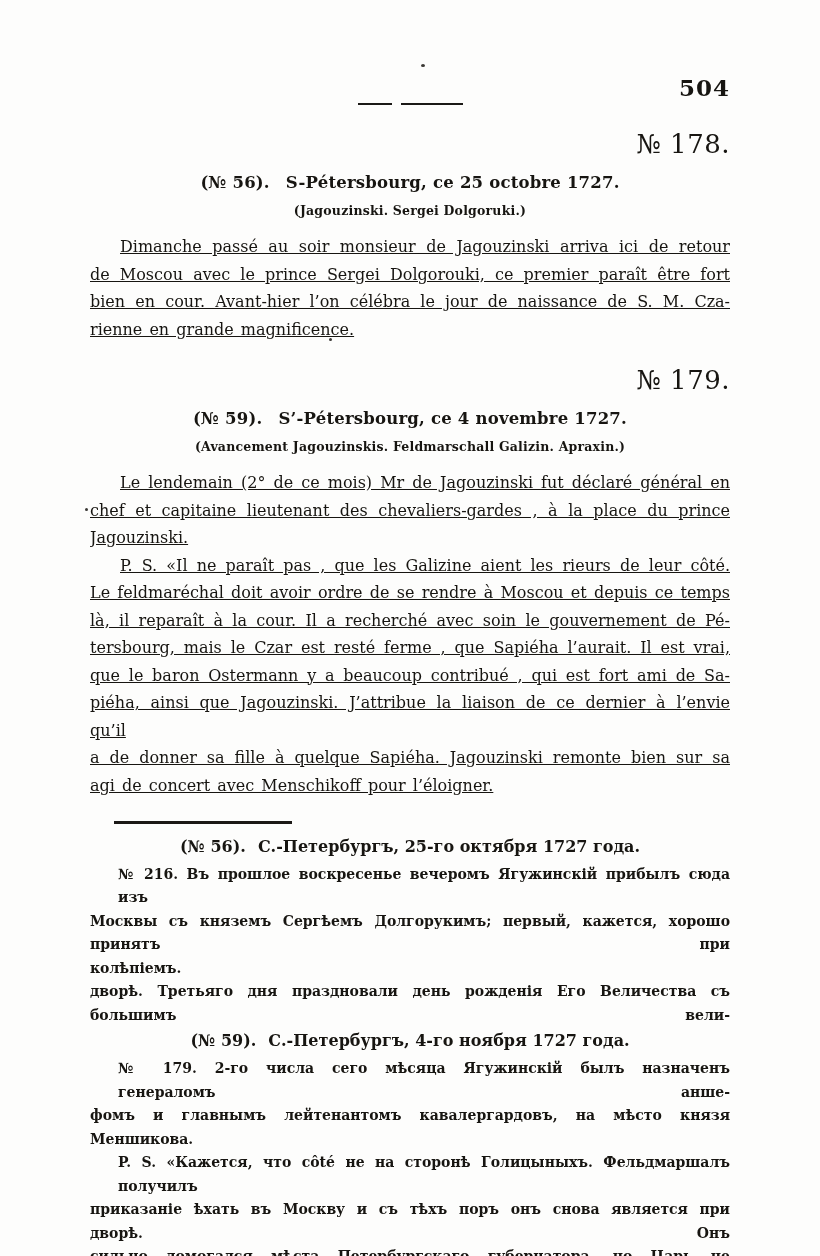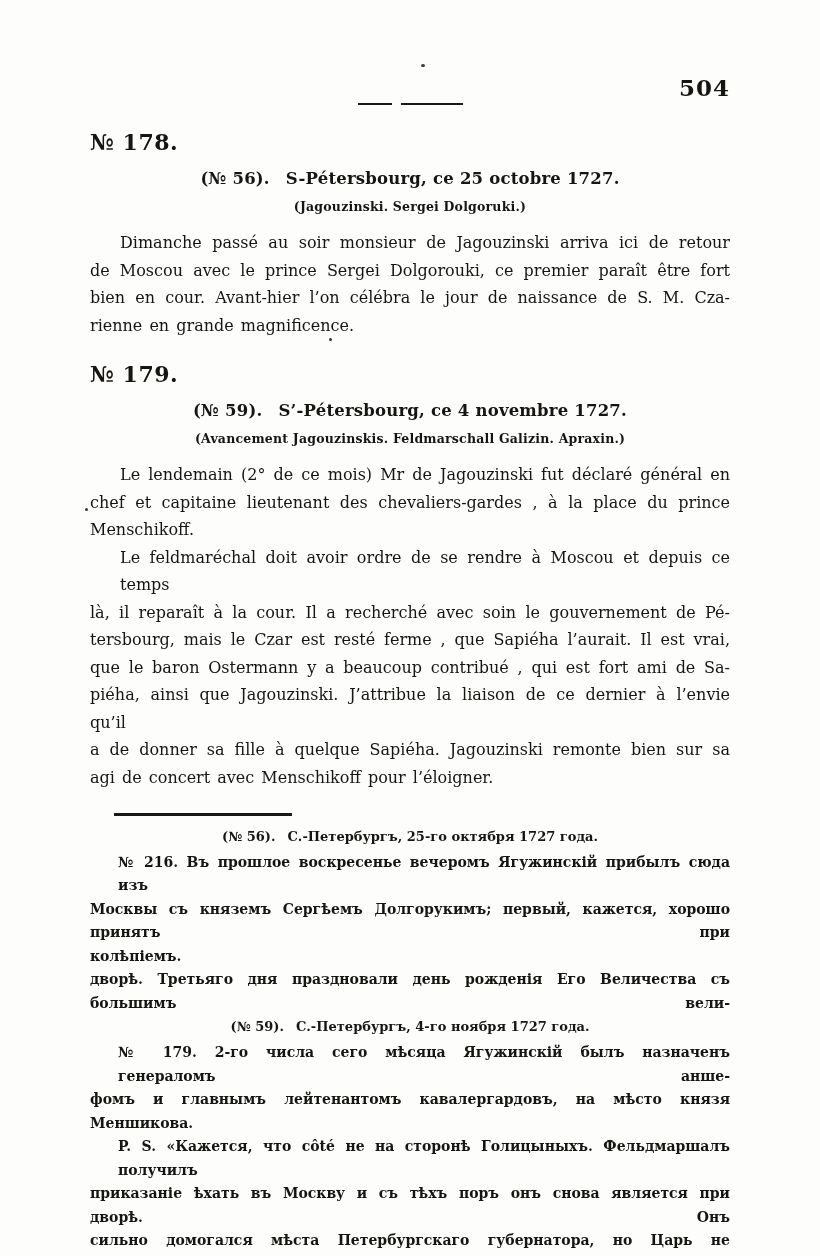--- a/index.html
+++ b/index.html
@@ -33,23 +33,23 @@
     gap: 9px;
     margin-top: 5px;
     margin-bottom: 24px;
   }
   .pn-rule .seg { height: 2px; background: #1b1916; }
   .pn-rule .seg.short { width: 34px; }
   .pn-rule .seg.long  { width: 62px; }
 
   
   .entry-heading {
-    text-align: left;
-    font-size: 22px;
-    font-weight: bold;
+    text-align: right;
+    font-size: 26px;
+    font-weight: normal;
     margin: 14px 0 14px 0;
     letter-spacing: 0.5px;
   }
   .dateline {
     text-align: center;
     font-size: 16.5px;
     font-weight: bold;
     margin-bottom: 11px;
     letter-spacing: 0.2px;
   }
@@ -64,34 +64,35 @@
 
   
   .para { font-size: 16px; }
   .para .line {
     line-height: 27.5px;
     text-align: justify;
     text-align-last: justify;
     word-spacing: 2px;
     white-space: normal;
     overflow: hidden;
+    text-decoration: underline;
   }
   .para .line.last { text-align-last: left; }
   .para.indent .line:first-child { padding-left: 30px; }
 
   
   .fn-rule {
     width: 178px;
     height: 2.5px;
     background: #1b1916;
     margin: 22px 0 13px 24px;
   }
   .fn-dateline {
     text-align: center;
-    font-size: 13px;
+    font-size: 16px;
     font-weight: bold;
     margin: 4px 0 7px 0;
   }
   .fn-dateline .dl-no { margin-right: 12px; }
   .fn-para { font-size: 14px; font-weight: bold; }
   .fn-para .line {
     line-height: 23.5px;
     text-align: justify;
     text-align-last: justify;
     word-spacing: 1.5px;
@@ -141,23 +142,24 @@
 
   <div>
     <div class="entry-heading" style="margin-top:22px;">№ 179.</div>
     <div class="dateline">
       <span class="dl-no">(№ 59).</span><span>S’-Pétersbourg, ce 4 novembre 1727.</span>
     </div>
     <div class="subtitle">(Avancement Jagouzinskis. Feldmarschall Galizin. Apraxin.)</div>
     <div class="para indent">
         <div class="line">Le lendemain (2° de ce mois) Mr de Jagouzinski fut déclaré général en</div>
         <div class="line">chef et capitaine lieutenant des chevaliers-gardes , à la place du prince</div>
-        <div class="line last">Menschikoff.</div>
+        <div class="line last">Jagouzinski.</div>
       </div>
     <div class="para indent">
+        <div class="line">P. S. «Il ne paraît pas , que les Galizine aient les rieurs de leur côté.</div>
         <div class="line">Le feldmaréchal doit avoir ordre de se rendre à Moscou et depuis ce temps</div>
         <div class="line">là, il reparaît à la cour.  Il a recherché avec soin le gouvernement de Pé-</div>
         <div class="line">tersbourg, mais le Czar est resté ferme , que Sapiéha l’aurait.  Il est vrai,</div>
         <div class="line">que le baron Ostermann y a beaucoup contribué , qui est fort ami de Sa-</div>
         <div class="line">piéha, ainsi que Jagouzinski. J’attribue la liaison de ce dernier à l’envie qu’il</div>
         <div class="line">a de donner sa fille à quelque Sapiéha.  Jagouzinski remonte bien sur sa</div>
         <div class="line last">agi de concert avec Menschikoff pour l’éloigner.</div>
       </div>
   </div>
 

